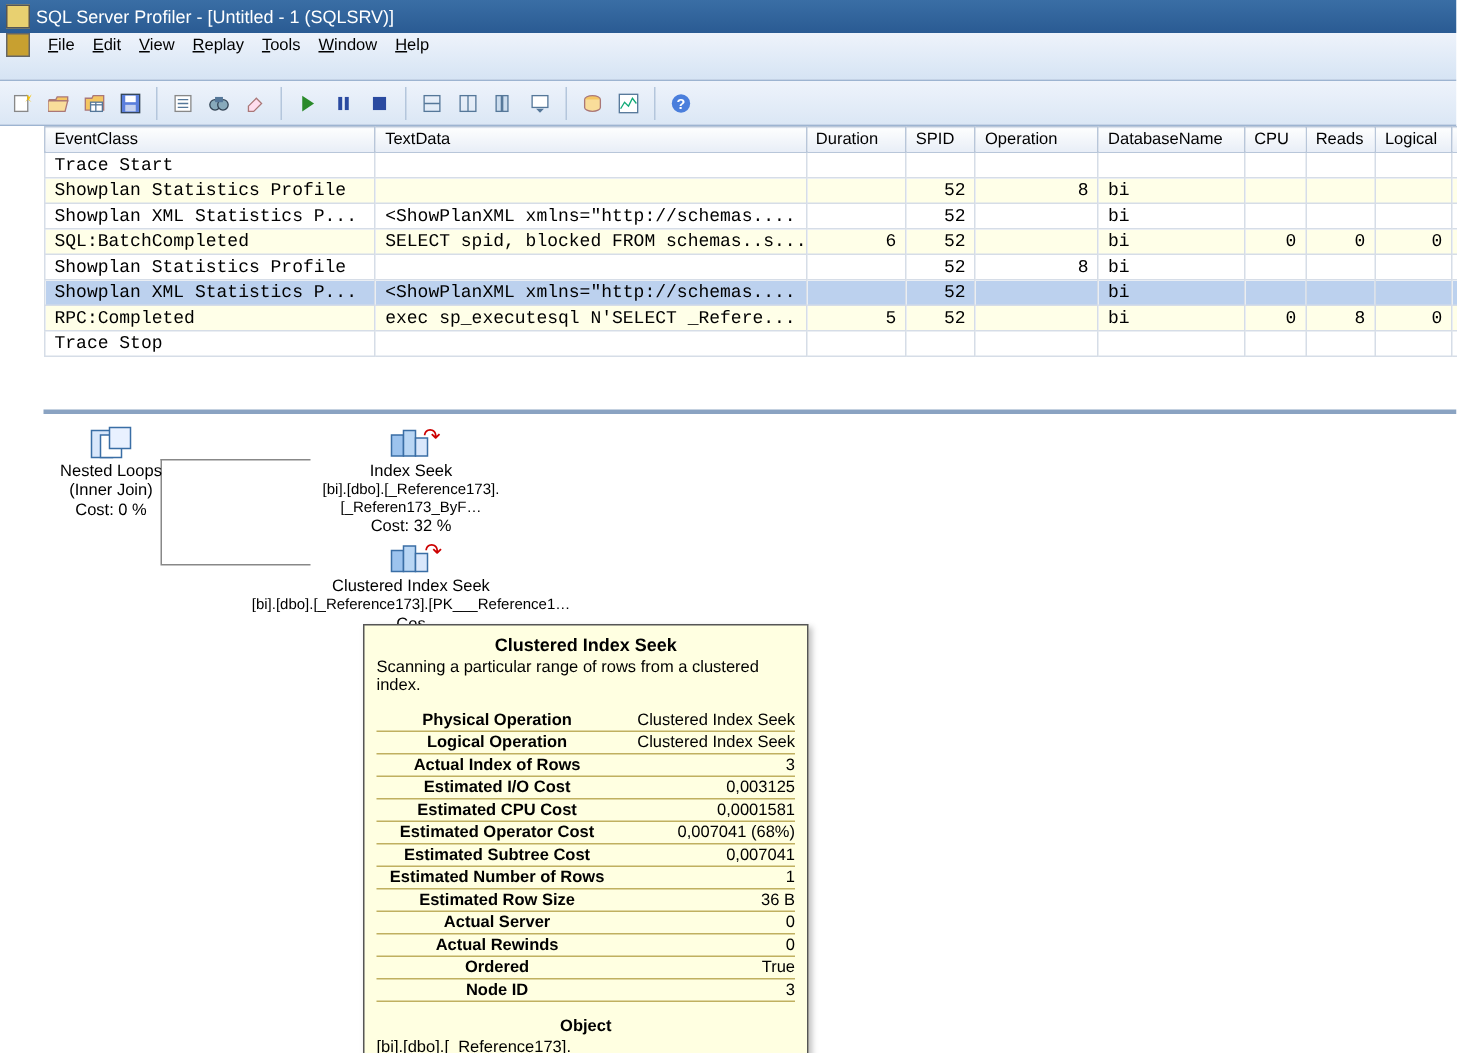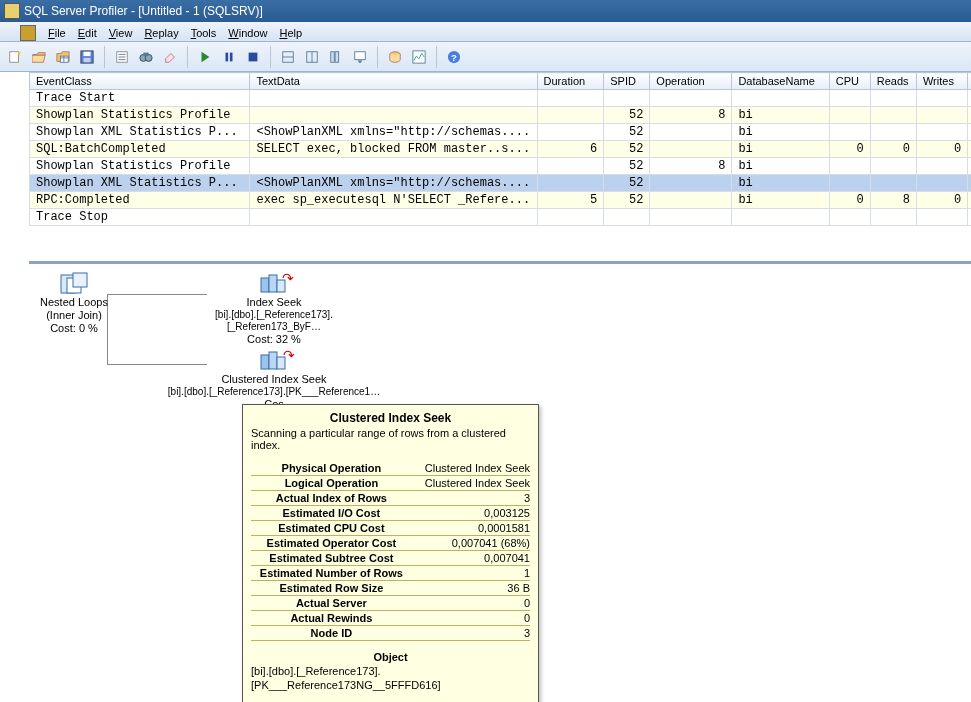--- a/index.html
+++ b/index.html
@@ -14,24 +14,24 @@
   .title-bar {
     height: 22px;
     background: linear-gradient(#3a6ea5, #2a5b93);
     color: #fff;
     display: flex; align-items: center;
     padding: 0 4px;
     font-size: 12px;
   }
   .title-bar .icon { width: 16px; height: 16px; background:#e8d070; border:1px solid #555; margin-right:4px;}
   .menu-bar {
-    height: 20px;
+    height: 32px;
     background: linear-gradient(#eef3fb,#d6e4f4);
-    display: flex; align-items: flex-end;
-    padding: 0 20px;
+    display: flex; align-items: flex-start;
+    padding: 0 4px;
     border-bottom: 1px solid #9db4d1;
   }
   .menu-bar .win-icon {
     width:16px;height:16px;background:#c8a030;border:1px solid #666;margin-right:6px;
   }
   .menu-bar .item {
     padding: 2px 6px;
     cursor: default;
   }
   .menu-bar .item u { text-decoration: underline; }
@@ -294,21 +294,21 @@
       <thead>
         <tr>
           <th>EventClass</th>
           <th>TextData</th>
           <th>Duration</th>
           <th>SPID</th>
           <th>Operation</th>
           <th>DatabaseName</th>
           <th>CPU</th>
           <th>Reads</th>
-          <th>Writes</th>
+          <th>Logical</th>
           <th>Bin</th>
         </tr>
       </thead>
       <tbody id="grid-body">
           <tr class="">
             <td>Trace Start</td>
             <td></td>
             <td class="num"></td>
             <td class="num"></td>
             <td class="num"></td>
@@ -337,21 +337,21 @@
             <td class="num">52</td>
             <td class="num"></td>
             <td>bi</td>
             <td class="num"></td>
             <td class="num"></td>
             <td class="num"></td>
             <td class="num">0X</td>
           </tr>
           <tr class="cream">
             <td>SQL:BatchCompleted</td>
-            <td>SELECT exec, blocked FROM master..s...</td>
+            <td>SELECT spid, blocked FROM schemas..s...</td>
             <td class="num">6</td>
             <td class="num">52</td>
             <td class="num"></td>
             <td>bi</td>
             <td class="num">0</td>
             <td class="num">0</td>
             <td class="num">0</td>
             <td class="num"></td>
           </tr>
           <tr class="">
@@ -496,20 +496,24 @@
             </tr>
             <tr>
               <td class="k">Actual Server</td>
               <td class="v">0</td>
             </tr>
             <tr>
               <td class="k">Actual Rewinds</td>
               <td class="v">0</td>
             </tr>
             <tr>
+              <td class="k">Ordered</td>
+              <td class="v">True</td>
+            </tr>
+            <tr>
               <td class="k">Node ID</td>
               <td class="v">3</td>
             </tr>
           </tbody>
         </table>
       <div class="sect">Object</div>
       <div class="obj">[bi].[dbo].[_Reference173].</div>
       <div class="obj">[PK___Reference173NG__5FFFD616]</div>
     </div>
   </div>

